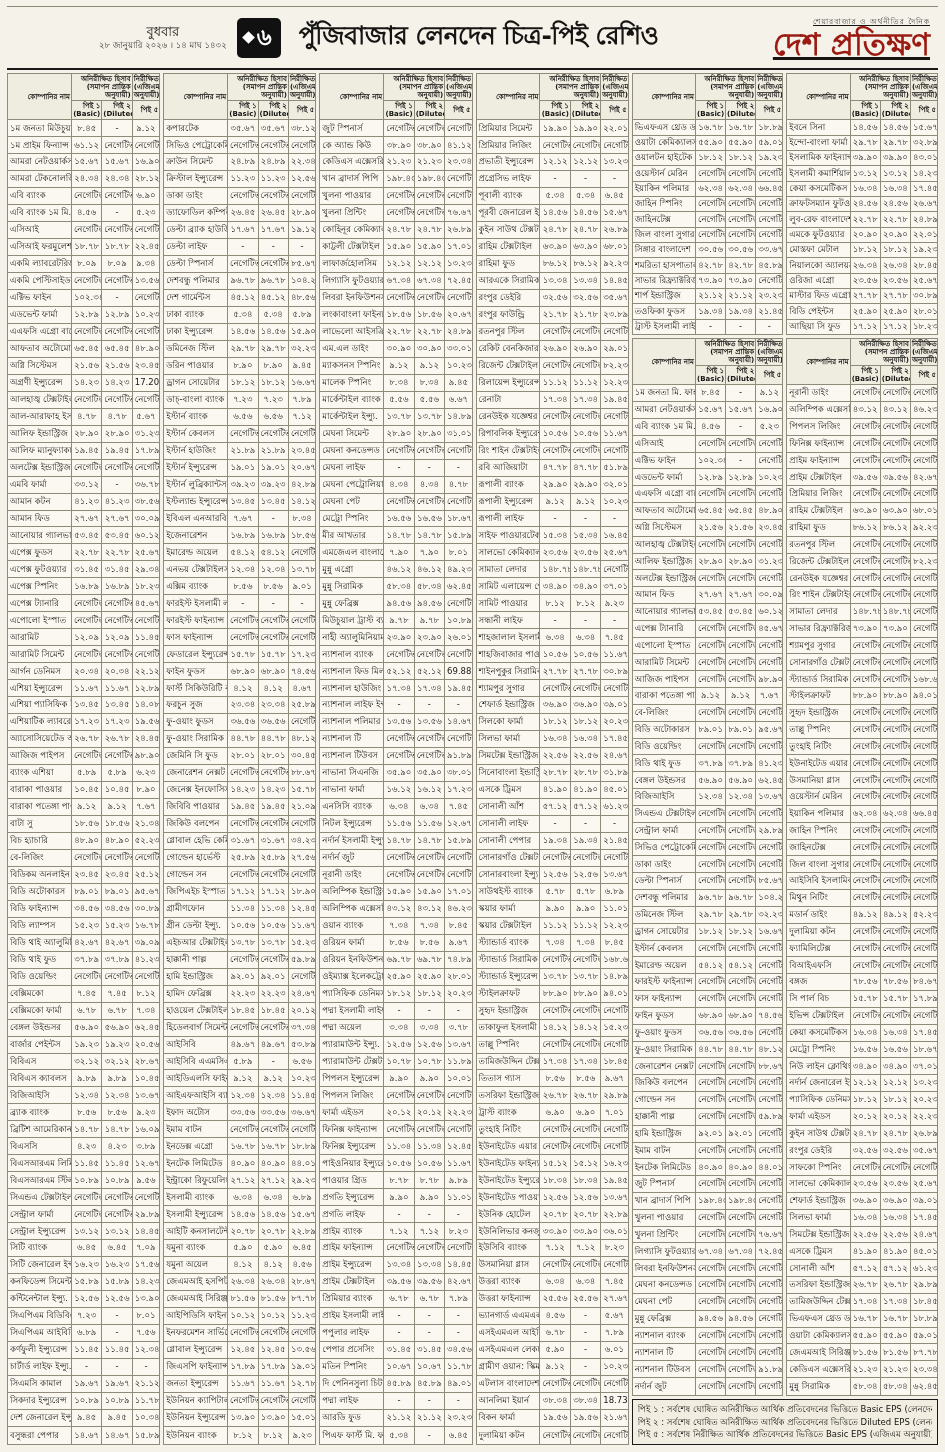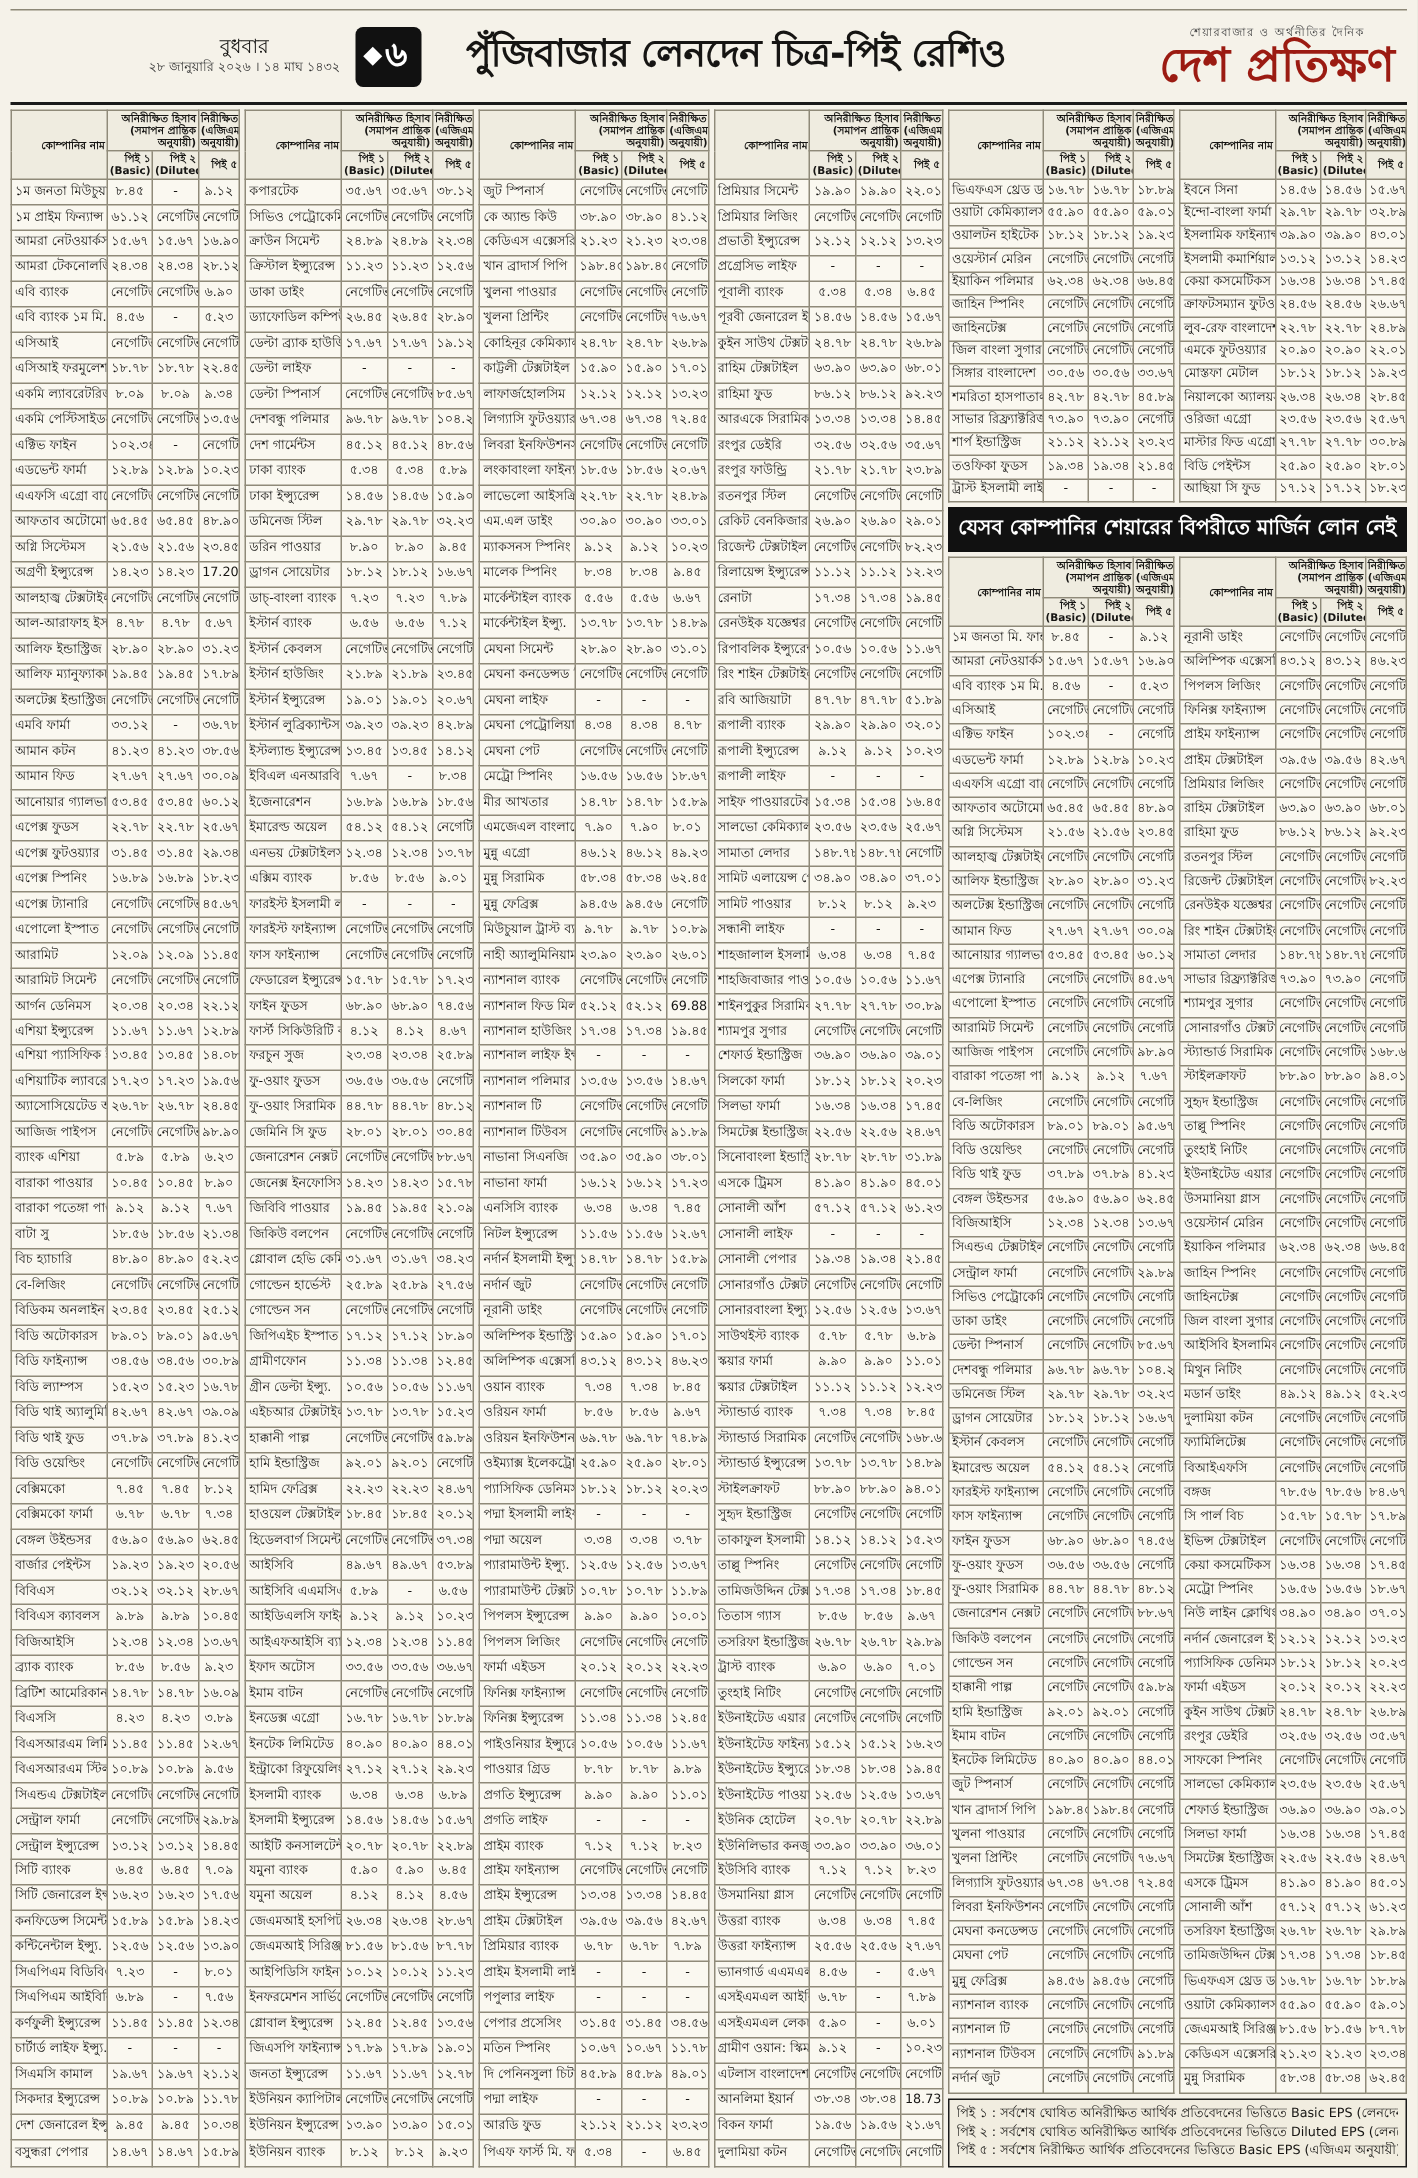--- a/index.html
+++ b/index.html
@@ -33,24 +33,24 @@
     background:var(--bar);color:#fff;
     border-radius:5px;padding:3px 9px 4px 7px;
     height:40px;
   }
   .pageno .mark{
     width:9px;height:9px;background:#fff;
     transform:rotate(45deg);display:inline-block;flex:0 0 auto;
   }
   .pageno .num{font-size:23px;font-weight:bold;line-height:1;}
   .headline{
-    margin:0 0 0 20px;font-size:25px;font-weight:bold;letter-spacing:-0.5px;
+    margin:0 0 0 8px;font-size:25px;font-weight:bold;letter-spacing:-0.5px;
     white-space:nowrap;
   }
-  .logo{margin-left:auto;text-align:center;padding-right:6px;}
+  .logo{margin-left:auto;text-align:right;padding-right:6px;text-decoration:underline;}
   .logo .tagline{font-size:7.5px;color:#444;letter-spacing:1px;margin-bottom:1px;}
   .logo .paper{font-size:31px;font-weight:bold;color:var(--accent);line-height:1;white-space:nowrap;}
   
   .title-bar{
     flex:0 0 auto;margin-top:3px;
     background:var(--bar);color:#fff;
     font-size:15px;font-weight:bold;
     padding:4px 10px 5px 10px;
   }
   
@@ -2295,21 +2295,20 @@
                 <tr>
                   <td class="name">আছিয়া সি ফুড</td>
                   <td class="val">১৭.১২</td>
                   <td class="val">১৭.১২</td>
                   <td class="val">১৮.২৩</td>
                 </tr>
               </tbody>
             </table>
         </div>
       </div>
-      <div class="margin-bar">যেসব কোম্পানির শেয়ারের বিপরীতে মার্জিন লোন নেই</div>
       <div class="right-bottom">
         <div>
           <table>
               <colgroup>
                 <col style="width: 42%;">
                 <col style="width: 20%;">
                 <col style="width: 20%;">
                 <col style="width: 18%;">
               </colgroup>
               <thead>

